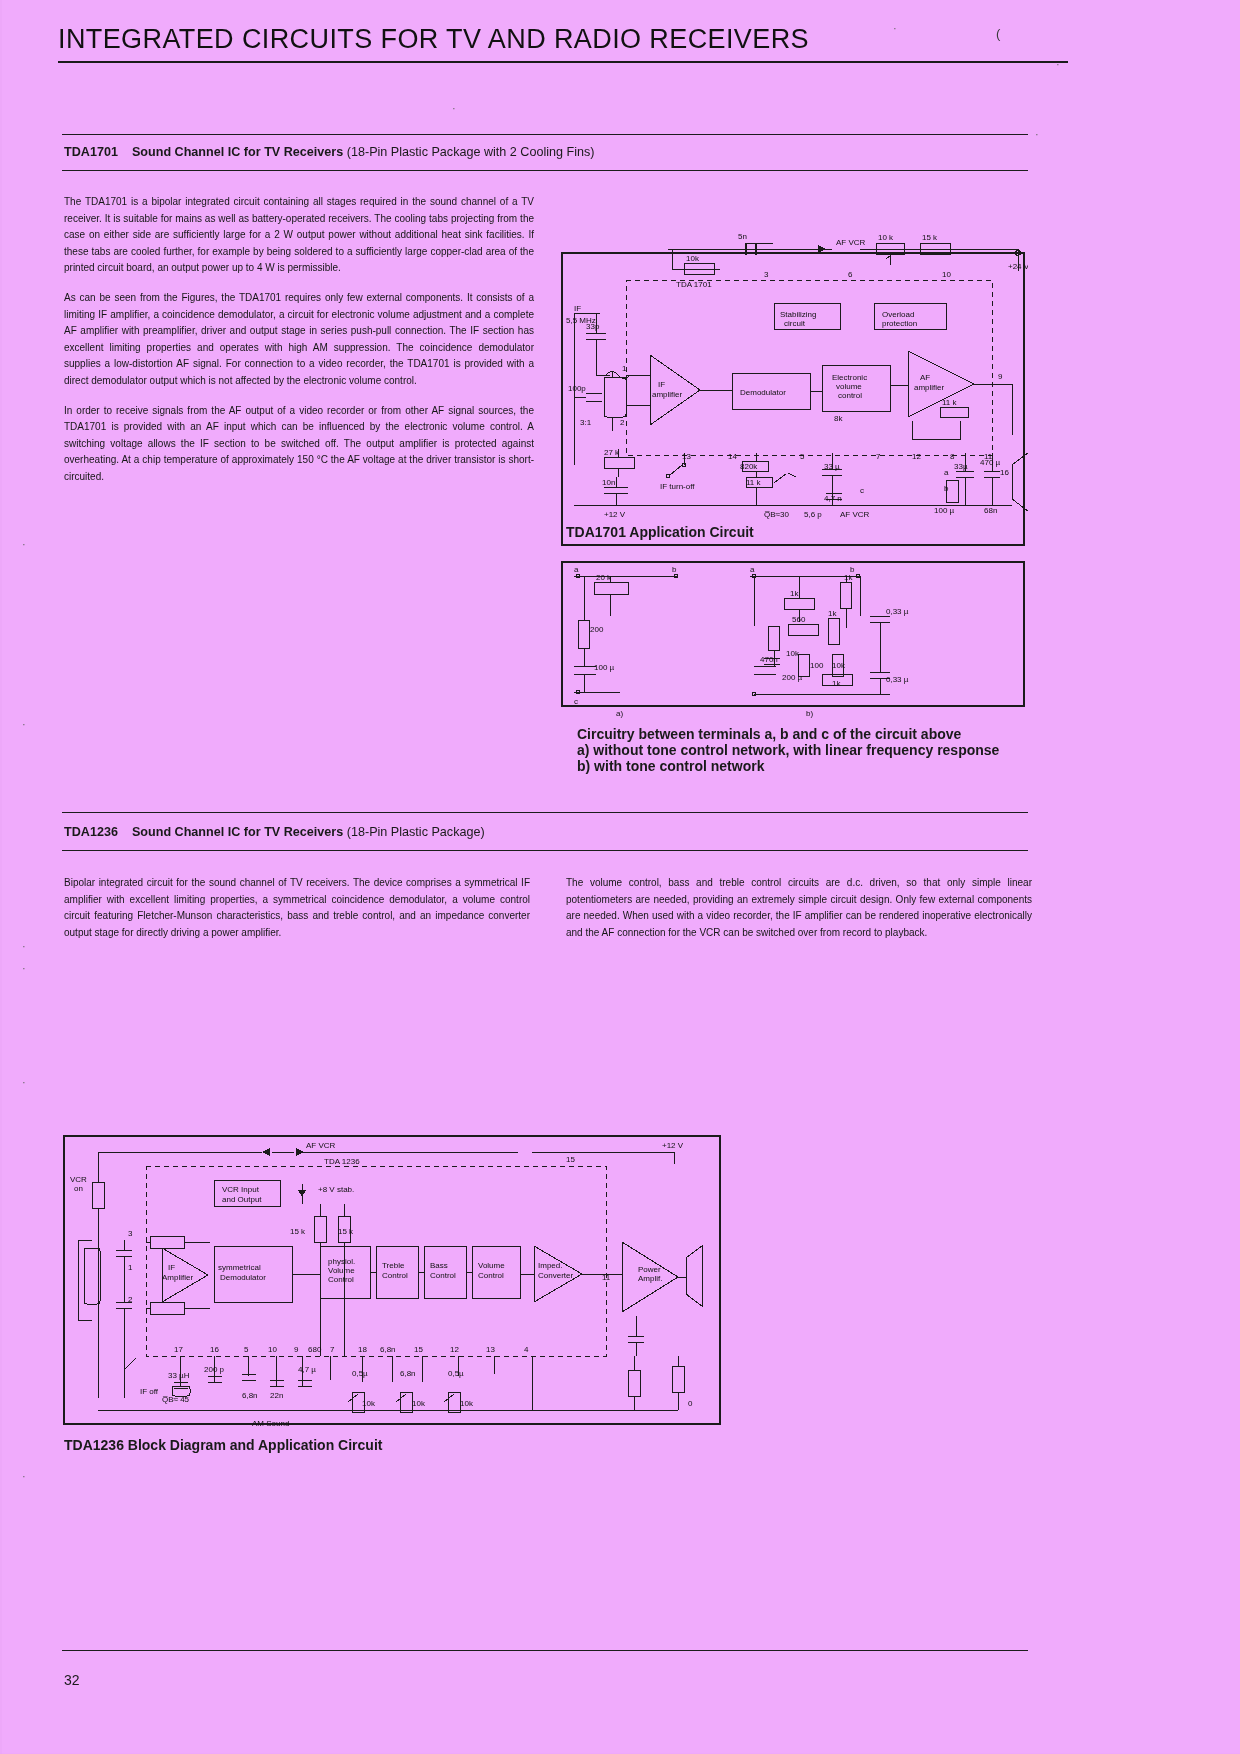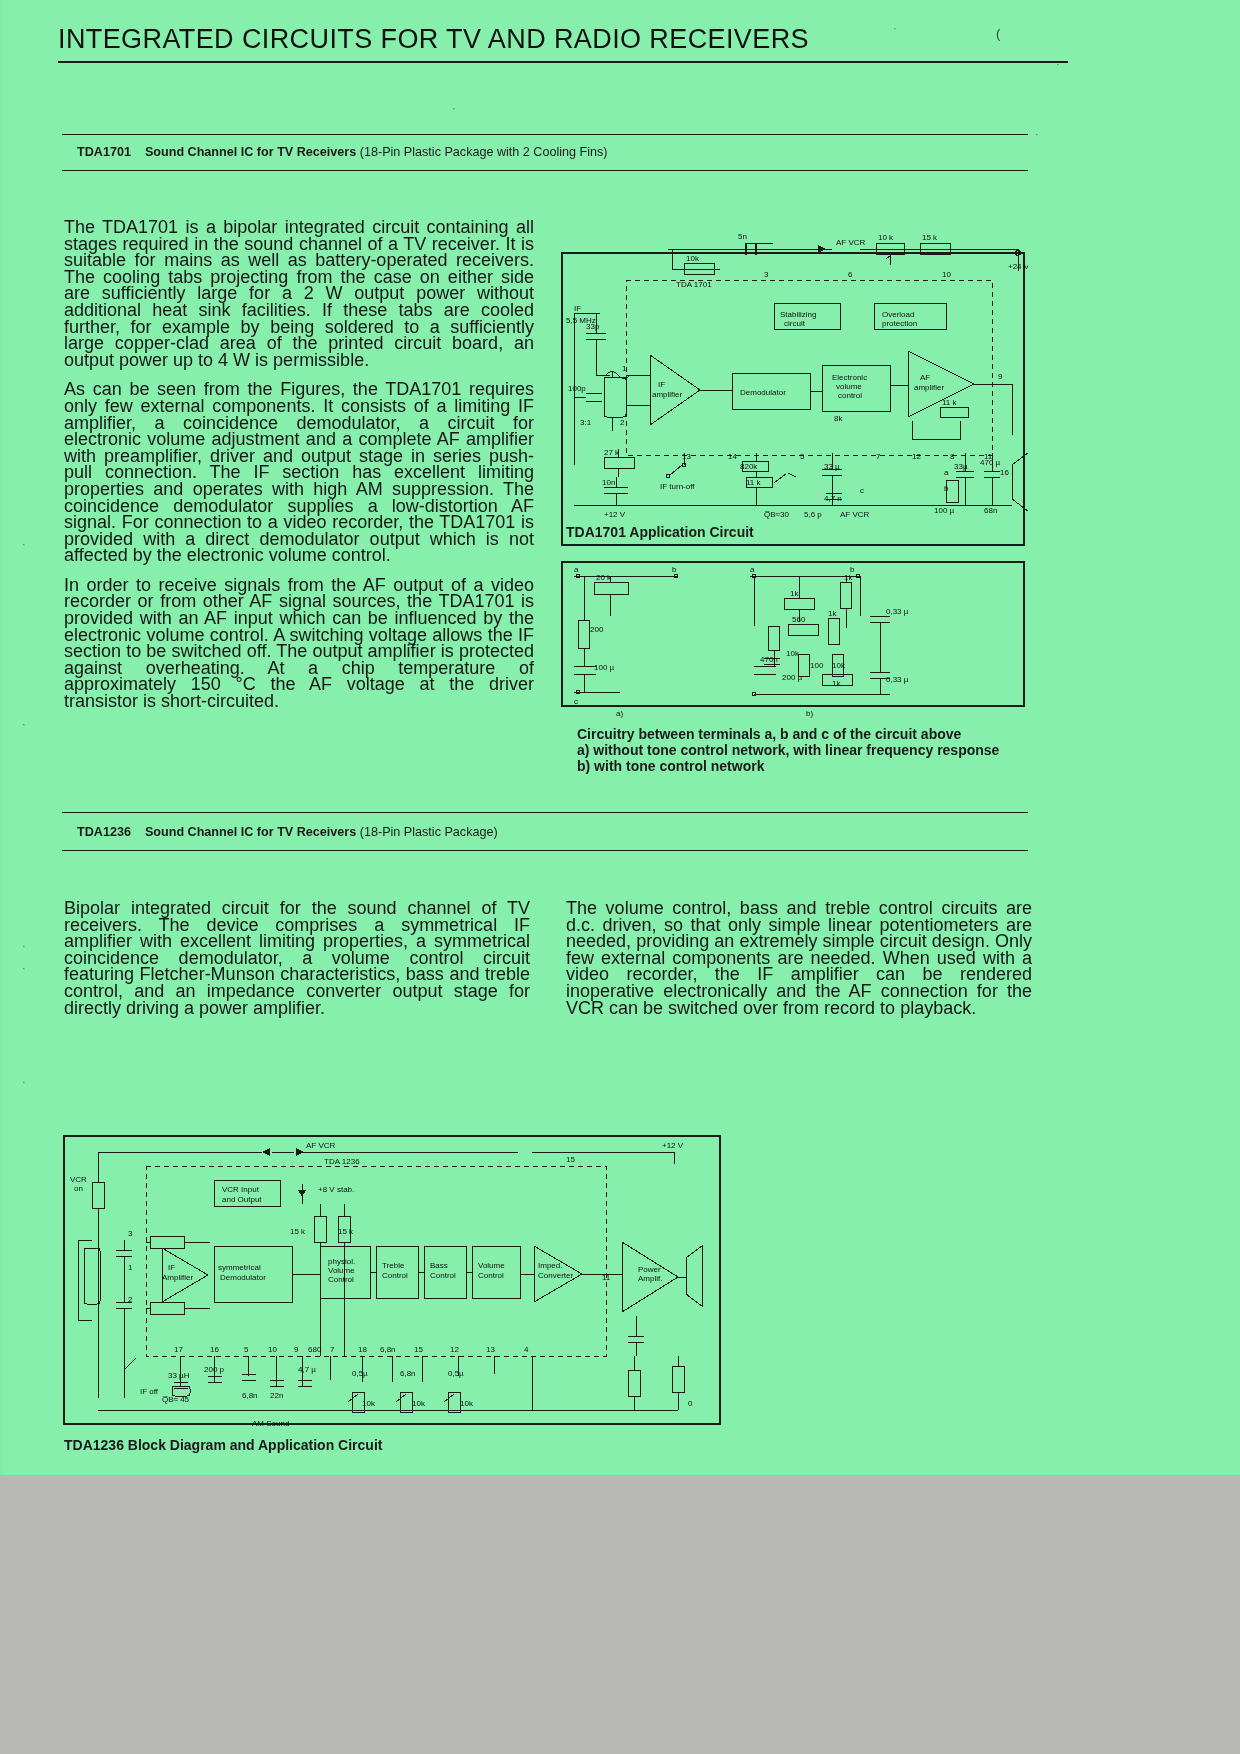--- a/index.html
+++ b/index.html
@@ -3,22 +3,22 @@
 <meta charset="utf-8">
 <style>
   html, body {
     margin: 0;
     padding: 0;
     background: #b8b8b4;
   }
   .page {
     position: relative;
     width: 1240px;
-    height: 1475px;
-    background: #86efac;
+    height: 1754px;
+    background: #f0abfc;
     font-family: "Liberation Sans", sans-serif;
     color: #1a1a1a;
     overflow: hidden;
   }
   
   .page::after {
     content: "";
     position: absolute;
     inset: 0;
     pointer-events: none;
@@ -52,34 +52,33 @@
 
   .hr {
     position: absolute;
     left: 62px;
     width: 966px;
     border-top: 1.6px solid #1c1c1c;
   }
 
   .secthead {
     position: absolute;
-    left: 77px;
+    left: 64px;
     font-size: 12.6px;
     white-space: nowrap;
   }
   .secthead b { font-weight: bold; }
   .secthead .norm { font-weight: normal; }
 
   .col {
     position: absolute;
-    font-size: 18px;
+    font-size: 10px;
     line-height: 16.6px;
     text-align: justify;
     color: #161616;
-    margin-top: 25px;
   }
   .col p { margin: 0 0 13px 0; }
 
   .cap {
     position: absolute;
     font-size: 14px;
     font-weight: bold;
     line-height: 16px;
   }
 

